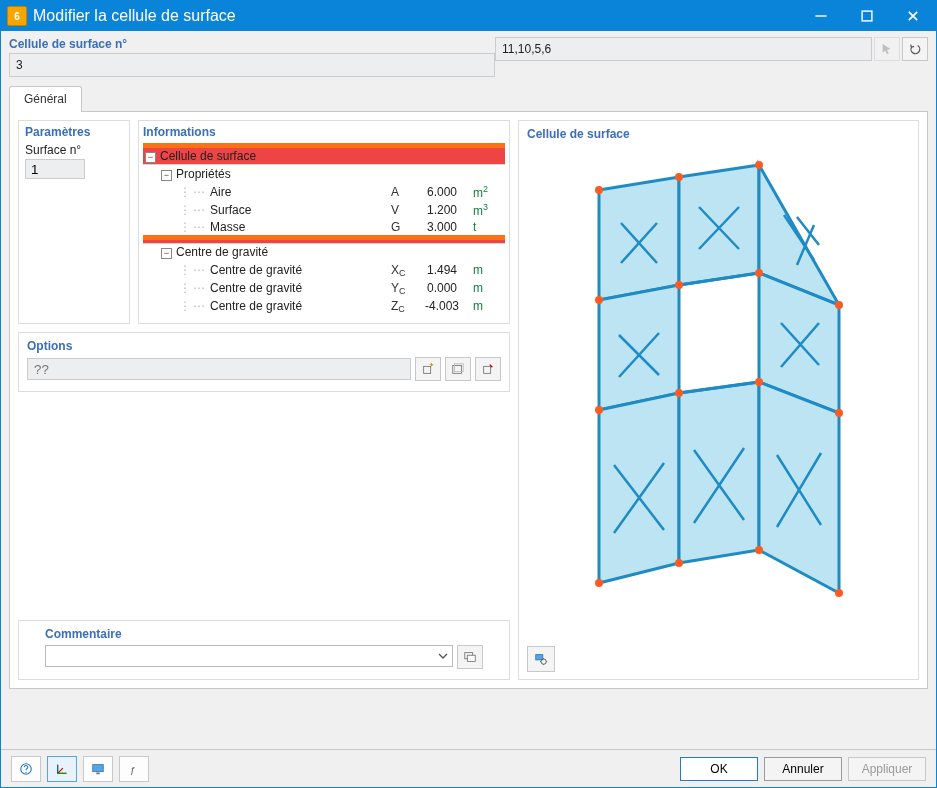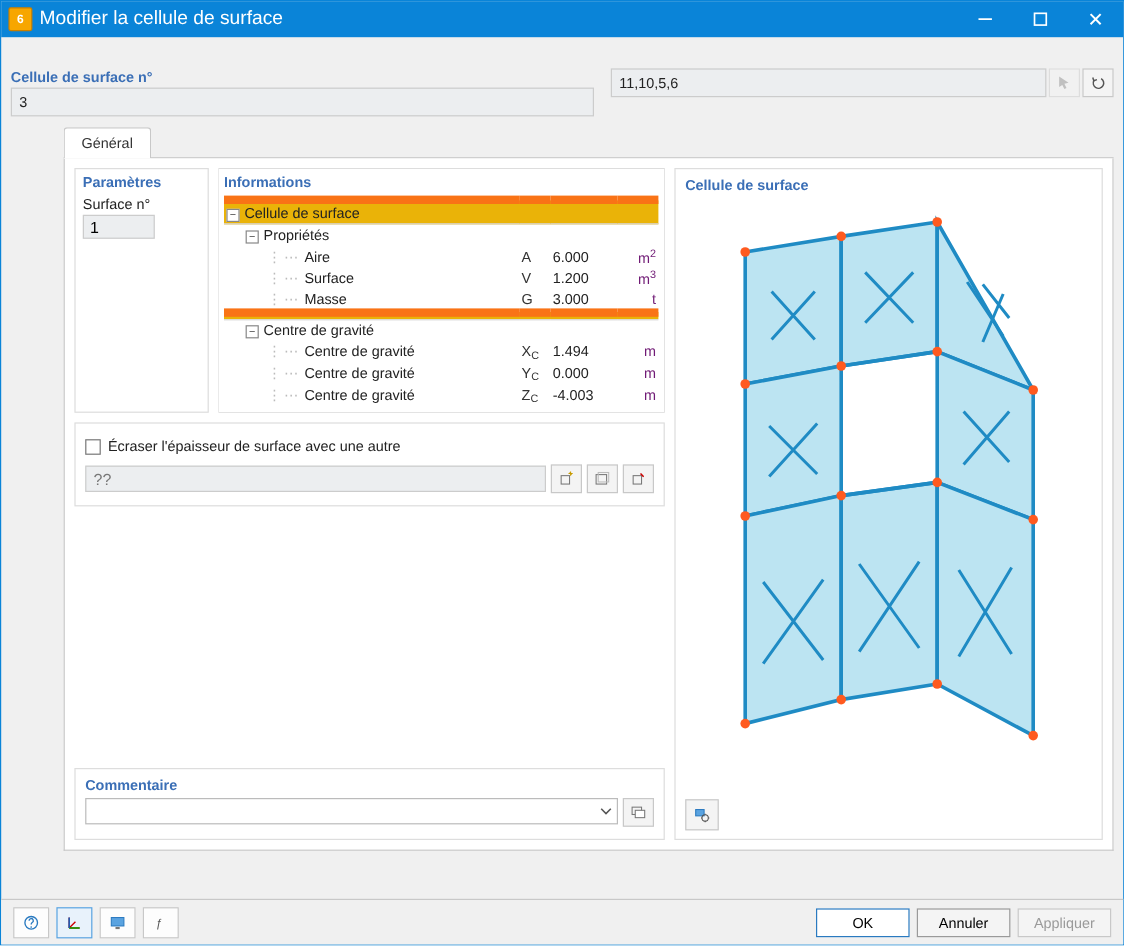--- a/index.html
+++ b/index.html
@@ -5,67 +5,67 @@
   * { box-sizing: border-box; font-family: "Segoe UI", Tahoma, sans-serif; }
   body { margin: 0; background: #fff; font-size: 12px; color: #222; }
   .window { width: 937px; height: 788px; border: 1px solid #0a84d8; display: flex; flex-direction: column; background:#f0f0f0;}
   .titlebar { height: 30px; background: #0a84d8; display: flex; align-items: center; color: #fff; }
   .titlebar .app-icon { width: 20px; height: 20px; margin: 0 6px; background: #f7a600; border:1px solid #c97f00; border-radius:2px; display:flex;align-items:center;justify-content:center;font-size:10px;color:#fff;font-weight:bold;}
   .titlebar .title { flex: 1; font-size: 16px; }
   .titlebar .winbtn { width: 46px; height: 30px; display: flex; align-items: center; justify-content: center; color: #fff; }
 
   .body-area { flex:1; display:flex; flex-direction:column; padding:6px 8px 8px 8px; gap:4px;}
 
-  .top-fields { display:flex; gap:14px;margin-top:20px;}
+  .top-fields { display:flex; }
   .field-group { flex:1; }
   .field-group.left { flex:0 0 486px; }
   .group-title { color:#3b6fb6; font-weight:600; margin-bottom:2px; font-size:12px;}
   .text-input { width:100%; height:24px; background:#eceef0; border:1px solid #ccc; padding:2px 6px; font-size:12px; color:#222;}
   .nodes-row { display:flex; gap:2px; align-items:stretch;}
   .nodes-row input { flex:1; }
   .mini-btn { width:26px; height:24px; border:1px solid #c8c8c8; background:#f4f4f4; display:flex;align-items:center;justify-content:center; color:#555;}
   .mini-btn.disabled { opacity:.45; }
 
-  .tabs { margin-top:4px;margin-left:44px;}
+  .tabs { margin-top:4px;}
   .tabstrip { display:flex; border-bottom:1px solid #c8c8c8;}
   .tab { padding:5px 14px 6px; border:1px solid #c8c8c8; border-bottom:none; background:#fff; border-radius:3px 3px 0 0; font-size:12px; color:#333; position:relative; top:1px;}
 
   .main-panes { display:flex; gap:8px; flex:1; margin-top:0; background:#fff; border:1px solid #c8c8c8; border-top:none; padding:8px;}
   .left-pane { flex:0 0 490px; display:flex; flex-direction:column; gap:8px;}
   .right-pane { flex:1; display:flex; flex-direction:column;}
 
   .row2 { display:flex; gap:8px;}
   .param-box { width:112px; border:1px solid #ddd; background:#fff; padding:4px 6px 8px;}
   .info-box { flex:1; border:1px solid #ddd; background:#fff; padding:4px 4px 8px 4px; height:204px; overflow:auto;}
   .box-title { color:#3b6fb6; font-weight:600; font-size:12px; margin-bottom:4px;}
   .surf-label { font-size:12px; margin:4px 0 2px;}
   .surf-input { width:60px; height:20px; background:#eceef0; border:1px solid #ccc; padding:1px 5px;}
 
   table.tree { width:100%; border-collapse:collapse; font-size:12px;}
   table.tree td { padding:1px 2px; height:18px; vertical-align:middle;}
-  .hdr-row td { background:#eab308; border-top:7px solid #f97316; border-bottom:1px solid #d6d6d6;}
+  .hdr-row td { background:#ef4444; border-top:5px solid #f97316; border-bottom:1px solid #d6d6d6;}
   .toggle { display:inline-block; width:11px; height:11px; border:1px solid #888; font-size:9px; line-height:9px; text-align:center; margin-right:4px; color:#444; background:#fff;}
   .indent1 { padding-left:18px !important;}
   .indent2 { padding-left:36px !important;}
   .sym { width:26px; text-align:left; color:#333;}
-  .val { width:56px; text-align:left; padding-right:4px !important;}
-  .unit { width:34px; text-align:right; color:#701a75;}
+  .val { width:56px; text-align:center; padding-right:4px !important;}
+  .unit { width:34px; text-align:left; color:#15803d;}
   .dots { color:#bbb; letter-spacing:2px; margin-right:3px;}
   sup { font-size:9px;}
   sub { font-size:9px; vertical-align:baseline; position:relative; top:2px;}
 
   .options-box { border:1px solid #ddd; background:#fff; padding:6px 8px 10px;}
   .chk-row { display:flex; align-items:center; gap:6px; margin:6px 0 8px;}
   .chk { width:13px; height:13px; border:1px solid #777; background:#fff;}
   .thick-row { display:flex; gap:4px; align-items:center;}
   .thick-input { flex:0 0 384px; height:22px; background:#eceef0; border:1px solid #ccc; padding:2px 6px; color:#777;}
 
   .spacer-flex { flex:1;}
 
-  .comment-box { border:1px solid #ddd; background:#fff; padding:6px 8px 10px;}
+  .comment-box { border:1px solid #ddd; background:#fff; padding:6px 26px 10px;}
   .comment-row { display:flex; gap:4px;}
   .combo { flex:1; height:22px; border:1px solid #bbb; background:#fff; display:flex; align-items:center; justify-content:flex-end; padding:0 4px; color:#555;}
 
   .preview-box { flex:1; border:1px solid #ddd; background:#fff; padding:6px 8px; display:flex; flex-direction:column;}
   .preview-svg { flex:1; display:flex; align-items:center; justify-content:center;}
   .preview-footer { height:28px; display:flex; align-items:center;}
 
   .footer { height:38px; border-top:1px solid #c8c8c8; background:#f0f0f0; display:flex; align-items:center; padding:0 10px; gap:6px;}
   .footer .ficon { width:30px; height:26px; border:1px solid #c8c8c8; background:#fdfdfd; display:flex;align-items:center;justify-content:center;}
   .footer .ficon.active { border-color:#5aa3e0; background:#e8f2fb;}
@@ -194,24 +194,21 @@
                       <td class="sym">Z<sub>C</sub></td>
                       <td class="val">-4.003</td>
                       <td class="unit">m</td>
                     </tr>
               </tbody>
                 </table>
             </div>
           </div>
 
           <div class="options-box">
-            <div class="chk-row">
-              <div class="chk"></div>
-              <span>Écraser l'épaisseur de surface avec une autre</span>
-            </div>
+            <div class="box-title">Options</div>
             <div class="thick-row">
               <input class="thick-input" readonly="" value="??" style="">
               <div class="mini-btn">
                 <svg class="icon" viewBox="0 0 16 16">
                     <rect x="3" y="5" width="8" height="8" fill="none" stroke="#777"></rect>
                     <path d="M11 2 L13 4 M12 1 L12 5 M10 3 L14 3" stroke="#c79a00" stroke-width="1"></path>
                   </svg>
               </div>
               <div class="mini-btn">
                 <svg class="icon" viewBox="0 0 16 16">

